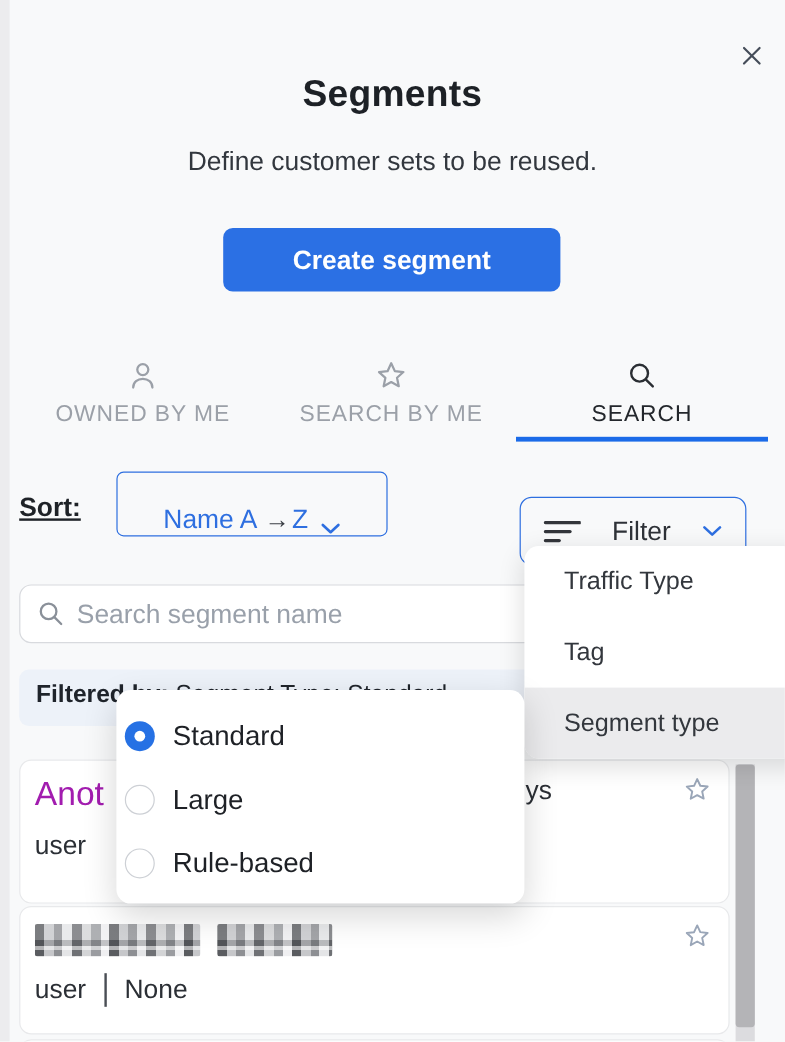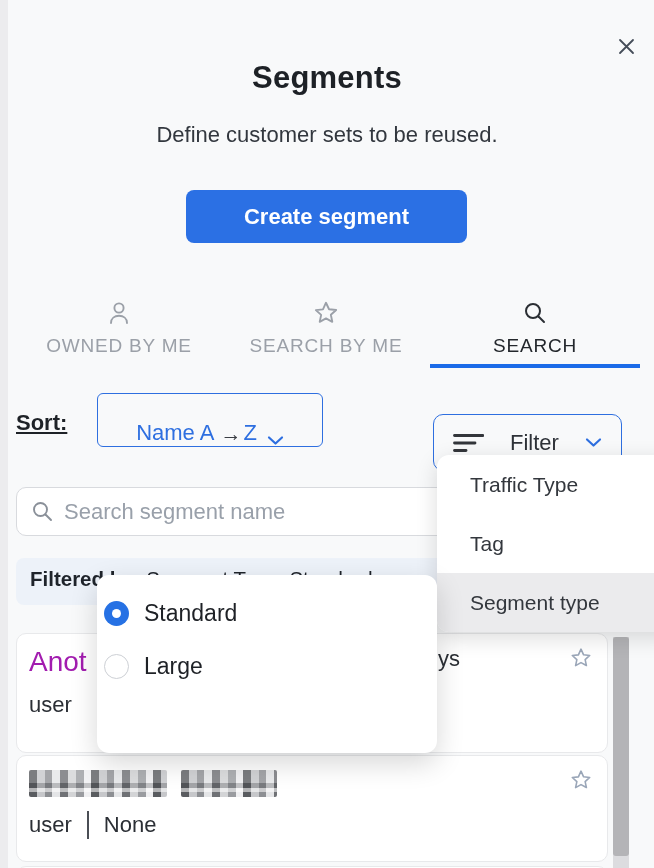--- a/index.html
+++ b/index.html
@@ -216,13 +216,17 @@
   <div class="radio-row">
     <span class="radio-outer radio-on">
         <span class="radio-dot"></span>
       </span>
     <span class="radio-label">Standard</span>
   </div>
   <div class="radio-row">
     <span class="radio-outer radio-off"></span>
     <span class="radio-label">Large</span>
   </div>
+  <div class="radio-row">
+    <span class="radio-outer radio-off"></span>
+    <span class="radio-label">Rule-based</span>
+  </div>
 </div>
 
 </body></html>

